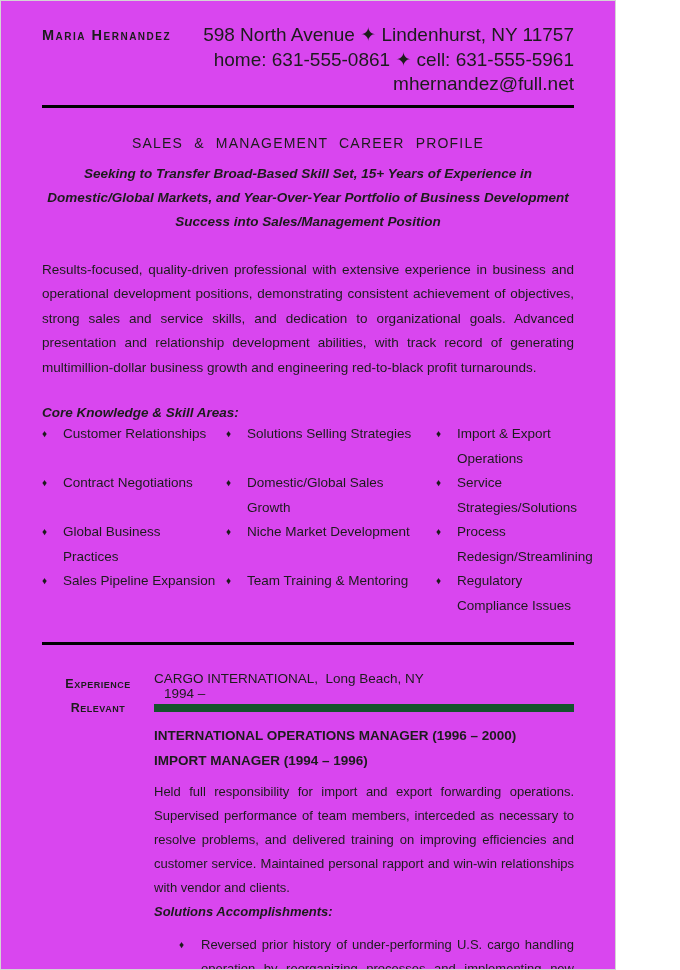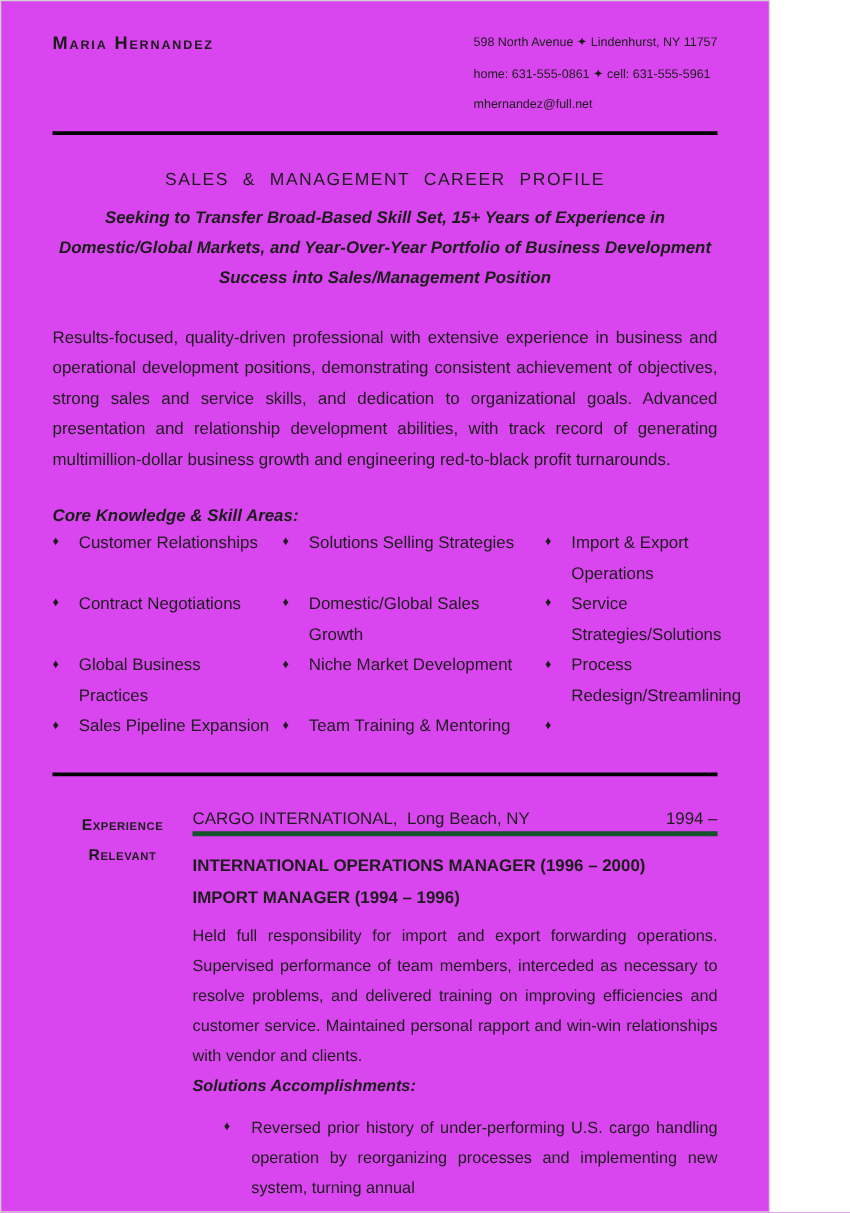--- a/index.html
+++ b/index.html
@@ -17,21 +17,21 @@
     border: 1px solid #d4d4d4;
     padding: 22px 41px 0 41px;
     overflow: hidden;
   }
   .header { display: flex; justify-content: space-between; align-items: flex-start; }
   .name {
     font-variant: small-caps; font-weight: bold;
     font-size: 14.5px; letter-spacing: 1.5px; padding-top: 4px;
     white-space: nowrap;
   }
-  .contact { text-align: left; font-size: 10px; line-height: 24.5px; }
+  .contact { text-align: right; font-size: 19px; line-height: 24.5px; }
   .rule { border: none; border-top: 3px solid #000; margin: 8px 0 0 0; height: 0; }
   .career-title {
     margin-top: 27px; text-align: center;
     font-size: 14px; font-weight: normal; letter-spacing: 1.2px; word-spacing: 6px;
   }
   .objective {
     margin-top: 11px; text-align: center;
     font-size: 13.5px; font-weight: bold; font-style: italic; line-height: 24px;
   }
   .summary { margin-top: 24px; text-align: justify; font-size: 13.5px; line-height: 24.5px; }
@@ -42,21 +42,21 @@
   .rule2 { margin-top: 24px; }
   .experience { display: flex; margin-top: 26px; }
   .exp-label {
     flex: 0 0 112px; text-align: center;
     font-variant: small-caps; font-weight: bold; font-size: 12.5px;
     letter-spacing: 0.5px; line-height: 24px; padding-top: 1px;
   }
   .exp-content { flex: 1; min-width: 0; }
   .company-row {
     display: flex; justify-content: space-between; align-items: baseline;
-    border-bottom: 4px solid #14532d; padding-bottom: 3px; font-size: 13.5px;
+    border-bottom: 8px solid #14532d; padding-bottom: 3px; font-size: 13.5px; flex-direction: column;
   }
   .company-dates { white-space: nowrap; padding-left: 10px; }
   .job-titles { margin-top: 11px; font-weight: bold; font-size: 13.5px; line-height: 25px; }
   .job-desc { margin-top: 7px; text-align: justify; font-size: 13px; line-height: 24px; }
   .acc-heading { font-size: 13px; font-weight: bold; font-style: italic; line-height: 24px; }
   .acc-item {
     display: flex; margin-top: 9px; padding-left: 25px;
     font-size: 13px; line-height: 24px; text-align: justify;
   }
   .acc-item .blt { flex: 0 0 22px; line-height: 24px; }
@@ -123,20 +123,21 @@
     <div class="skill">
       <span class="blt">♦</span>
       <span>Sales Pipeline Expansion</span>
     </div>
     <div class="skill">
       <span class="blt">♦</span>
       <span>Team Training &amp; Mentoring</span>
     </div>
     <div class="skill">
       <span class="blt">♦</span>
+      <span>Regulatory Compliance Issues</span>
     </div>
   </div>
 
   <hr class="rule rule2">
 
   <div class="experience">
     <div class="exp-label">
       <div>Experience</div>
       <div>Relevant</div>
     </div>

